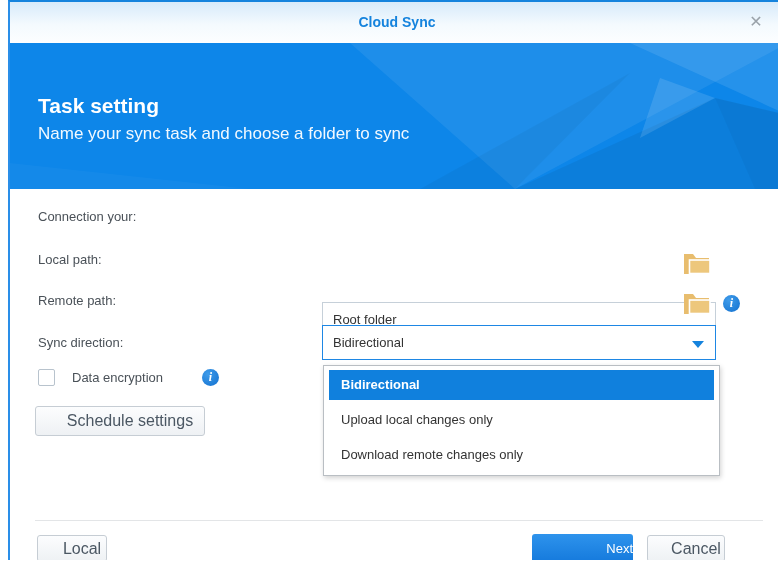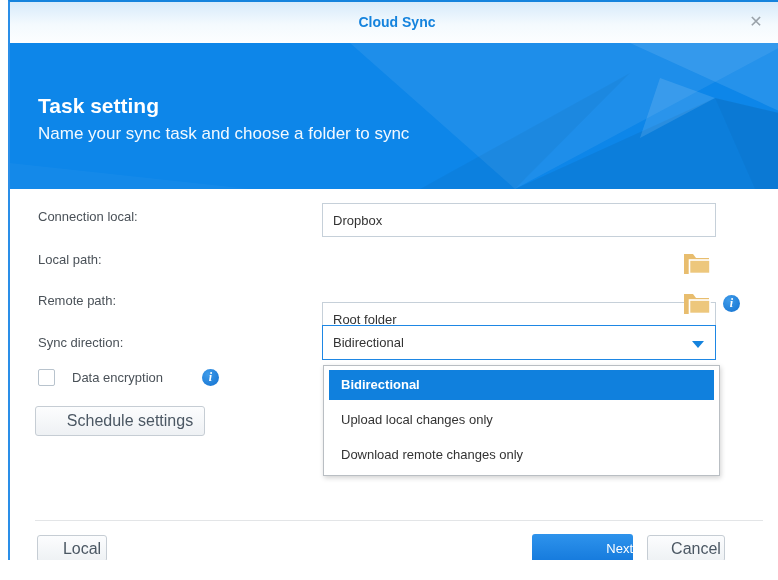--- a/index.html
+++ b/index.html
@@ -258,26 +258,25 @@
         <polygon points="505,146 705,55 745,146" fill="#000000" opacity="0.06"></polygon>
         <polygon points="705,55 778,72 778,146 745,146" fill="#000000" opacity="0.09"></polygon>
         <polygon points="650,35 705,55 630,95" fill="#ffffff" opacity="0.12"></polygon>
         <polygon points="410,146 505,146 620,30" fill="#000000" opacity="0.04"></polygon>
         <polygon points="0,120 240,146 0,146" fill="#ffffff" opacity="0.03"></polygon>
       </svg>
       <div class="banner-title">Task setting</div>
       <div class="banner-subtitle">Name your sync task and choose a folder to sync</div>
     </div>
 
-    <div class="field-label" style="top:207px">Connection local:</div>
+    <div class="field-label" style="top:207px">Connection your:</div>
     <div class="field-label" style="top:250px">Local path:</div>
     <div class="field-label" style="top:291px">Remote path:</div>
     <div class="field-label" style="top:333px">Sync direction:</div>
 
-    <input class="text-field" style="top: 201px;" type="text" value="Dropbox">
 
     <span class="folder-btn" style="left:672px; top:247px">
       <svg width="30" height="28" viewBox="0 0 30 28">
         <path d="M2 25 V5 h9 l3 4 h13 v16 z" fill="#e8bd6e"></path>
         <rect x="7.5" y="11" width="20.5" height="13.5" fill="#edc77c" stroke="#ffffff" stroke-width="1.6"></rect>
       </svg>
     </span>
 
     <input class="text-field" style="top: 300px;" type="text" value="Root folder">
     <span class="folder-btn" style="left:672px; top:287px">

